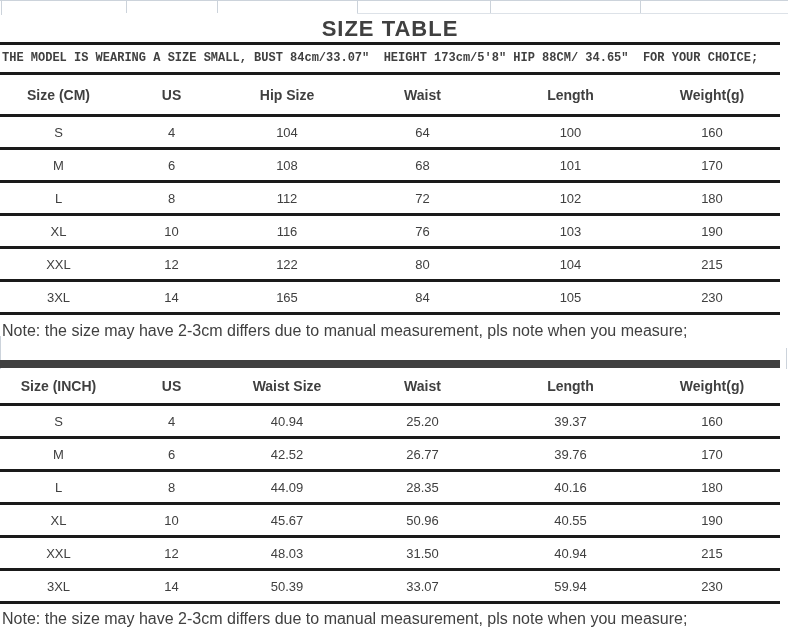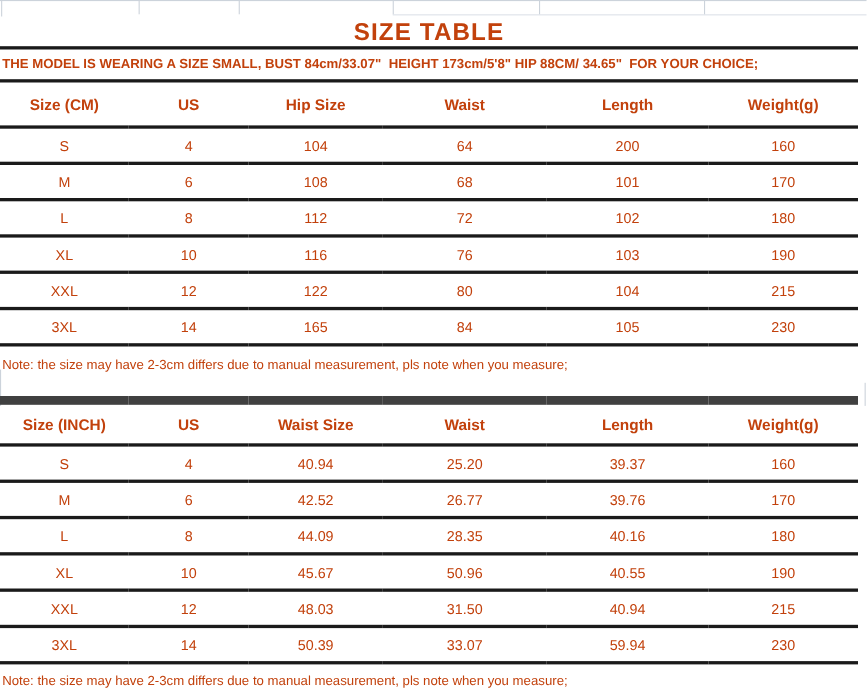--- a/index.html
+++ b/index.html
@@ -3,21 +3,21 @@
 <meta charset="utf-8">
 <style>
   html, body { margin: 0; padding: 0; background: #ffffff; }
   .stage {
     position: relative;
     width: 788px;
     height: 635px;
     background: #ffffff;
     overflow: hidden;
     font-family: "Liberation Sans", "DejaVu Sans", sans-serif;
-    color: #c2410c;
+    color: #404040;
   }
   .sheet { position: absolute; left: 0; top: 0; width: 780px; }
 
   
   .gridline { position: absolute; background: #ccd3db; }
   .gl-h-top   { left: 0;   top: 0;   width: 788px; height: 1px; }
   .gl-h-top2  { left: 357px; top: 13px; width: 431px; height: 1px; background: #dde2e8; }
   .gl-v1 { left: 1px;   top: 0; width: 1px; height: 15px; }
   .gl-v2 { left: 126px; top: 0; width: 1px; height: 13px; }
   .gl-v3 { left: 217px; top: 0; width: 1px; height: 13px; }
@@ -37,20 +37,21 @@
   }
   .rule { height: 3px; background: #1a1a1a; }
   .model-info {
     height: 27px;
     line-height: 27px;
     padding-left: 2px;
     font-size: 12px;
     font-weight: bold;
     white-space: pre;
     overflow: hidden;
+    font-family: Liberation Mono, monospace;
   }
   table.size-table {
     width: 780px;
     border-collapse: collapse;
     table-layout: fixed;
   }
   table.size-table th {
     font-size: 14px;
     font-weight: bold;
     height: 31px;
@@ -63,21 +64,21 @@
     height: 30px;
     padding: 0;
     text-align: center;
     border-bottom: 3px solid #1a1a1a;
   }
   table.size-table.inch { margin-top: 22px; border-top: 8px solid #404040; }
   table.size-table.inch th { height: 27px; }
   .note {
     margin-top: 9px;
     padding-left: 2px;
-    font-size: 12px;
+    font-size: 16px;
     line-height: 14px;
   }
   .note.bottom { margin-top: 8px; }
 </style>
 </head>
 <body>
 
 <div class="stage">
 
   <div class="gridline gl-h-top"></div>
@@ -119,21 +120,21 @@
             <th>Length</th>
             <th>Weight(g)</th>
           </tr>
         </thead>
         <tbody>
           <tr>
             <td>S</td>
             <td>4</td>
             <td>104</td>
             <td>64</td>
-            <td>200</td>
+            <td>100</td>
             <td>160</td>
           </tr>
           <tr>
             <td>M</td>
             <td>6</td>
             <td>108</td>
             <td>68</td>
             <td>101</td>
             <td>170</td>
           </tr>

